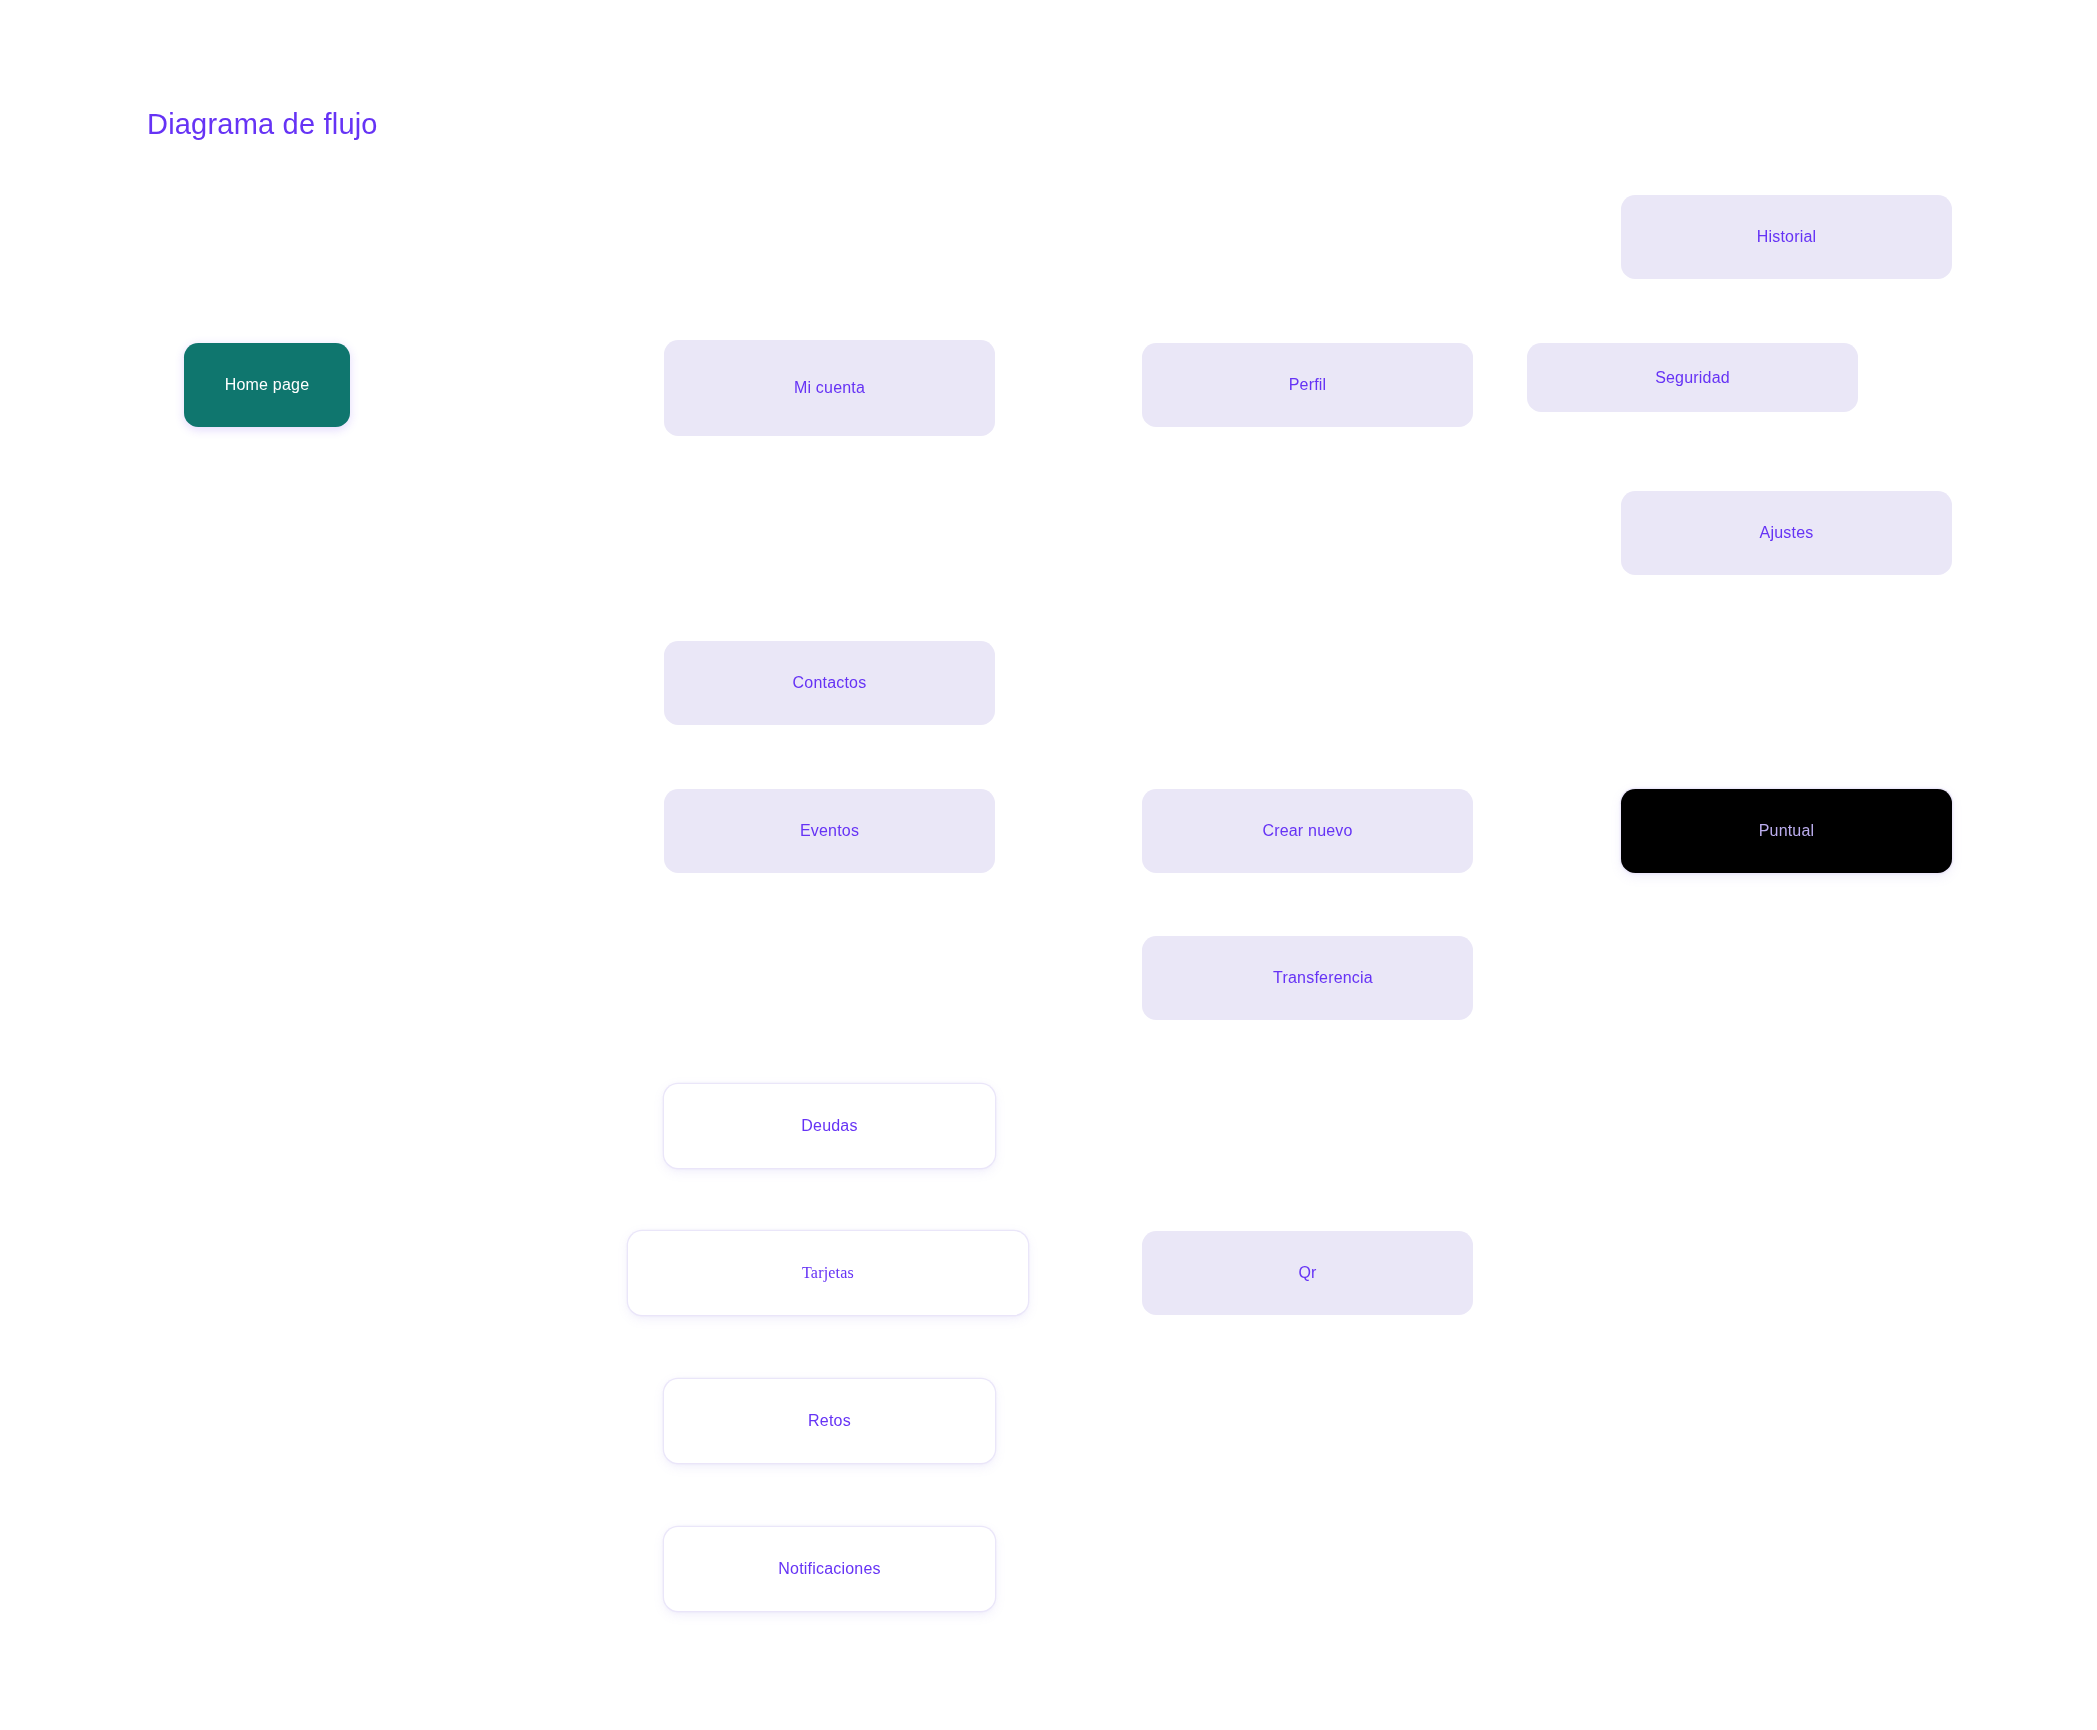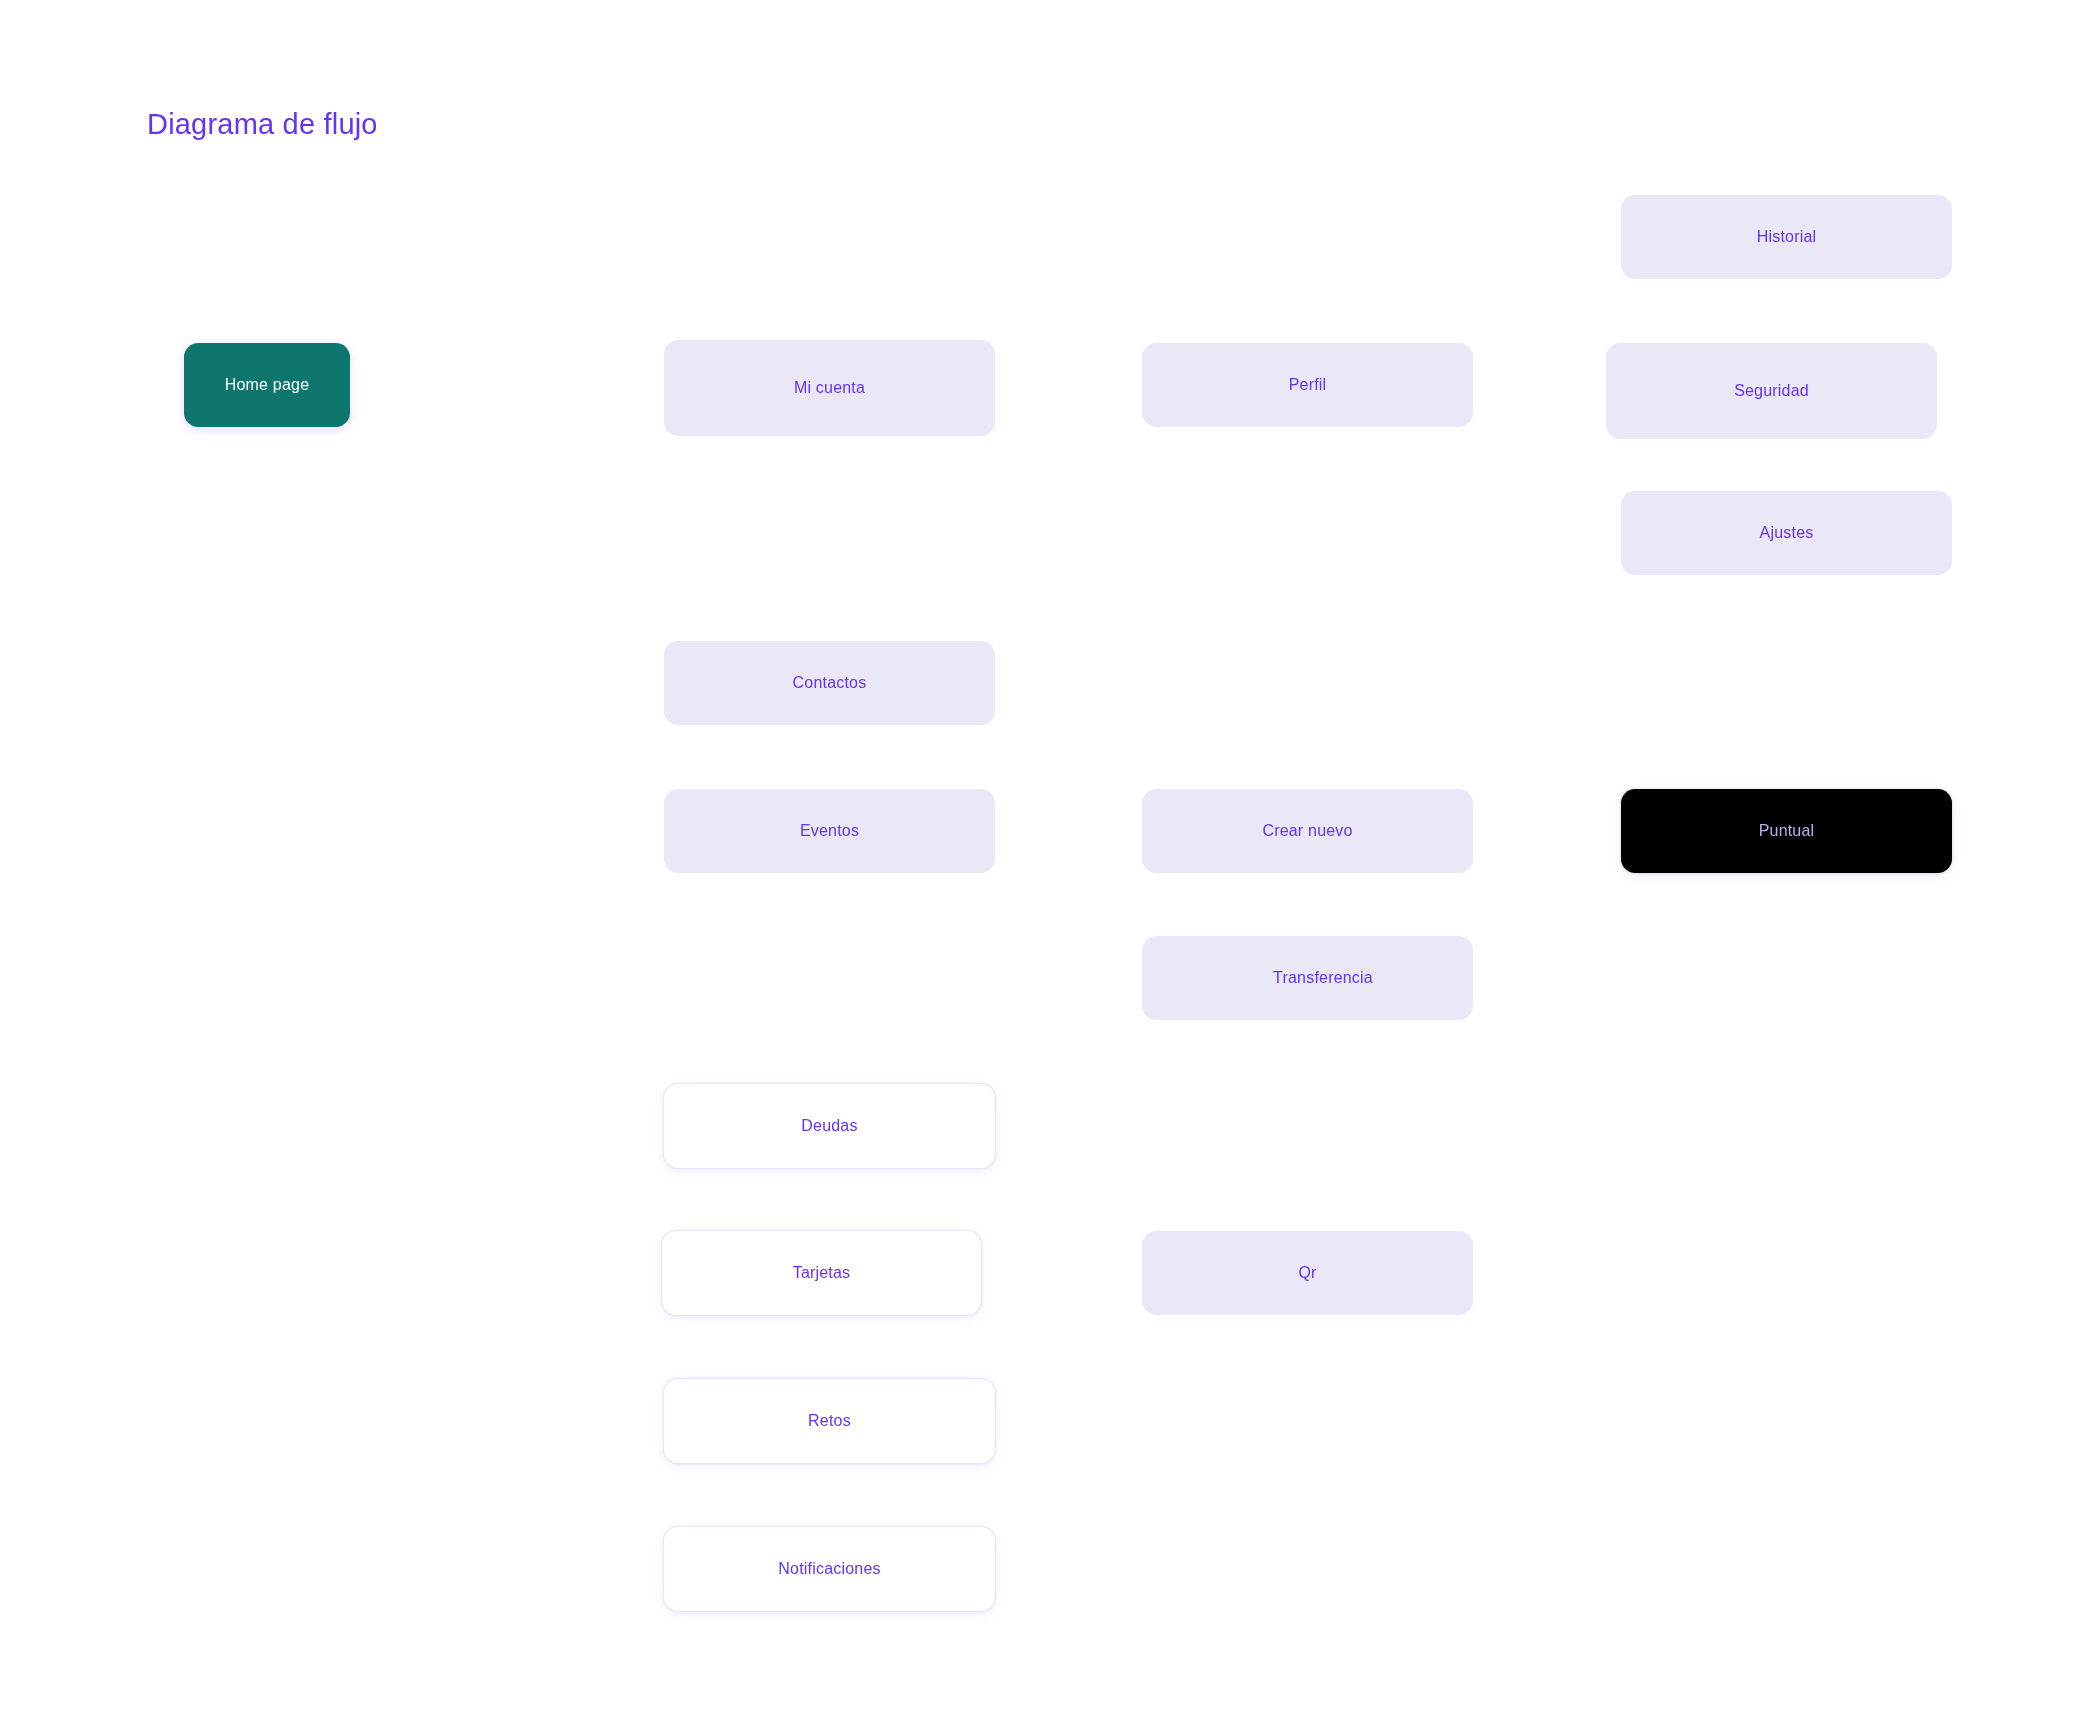--- a/index.html
+++ b/index.html
@@ -86,21 +86,21 @@
       </div>
       <div class="node filled" style="left: 664px; top: 641px; width: 331px; height: 84px;">
         <span>Contactos</span>
       </div>
       <div class="node filled" style="left: 664px; top: 789px; width: 331px; height: 84px;">
         <span>Eventos</span>
       </div>
       <div class="node outline" style="left: 664px; top: 1084px; width: 331px; height: 84px;">
         <span>Deudas</span>
       </div>
-      <div class="node outline" style="left: 662px; top: 1231px; width: 319px; height: 84px;">
+      <div class="node outline" style="left: 628px; top: 1231px; width: 400px; height: 84px; font-family: Liberation Serif, serif;">
         <span>Tarjetas</span>
       </div>
       <div class="node outline" style="left: 664px; top: 1379px; width: 331px; height: 84px;">
         <span>Retos</span>
       </div>
       <div class="node outline" style="left: 664px; top: 1527px; width: 331px; height: 84px;">
         <span>Notificaciones</span>
       </div>
       <div class="node filled" style="left: 1142px; top: 343px; width: 331px; height: 84px;">
         <span>Perfil</span>
@@ -110,21 +110,21 @@
       </div>
       <div class="node filled" style="left: 1142px; top: 936px; width: 331px; height: 84px; padding-left: 31px;">
         <span>Transferencia</span>
       </div>
       <div class="node filled" style="left: 1142px; top: 1231px; width: 331px; height: 84px;">
         <span>Qr</span>
       </div>
       <div class="node filled" style="left: 1621px; top: 195px; width: 331px; height: 84px;">
         <span>Historial</span>
       </div>
-      <div class="node filled" style="left: 1606px; top: 343px; width: 331px; height: 96px;">
+      <div class="node filled" style="left: 1527px; top: 343px; width: 331px; height: 69px;">
         <span>Seguridad</span>
       </div>
       <div class="node filled" style="left: 1621px; top: 491px; width: 331px; height: 84px;">
         <span>Ajustes</span>
       </div>
       <div class="node muted" style="left: 1621px; top: 789px; width: 331px; height: 84px;">
         <span>Puntual</span>
       </div>
     </div>
 

